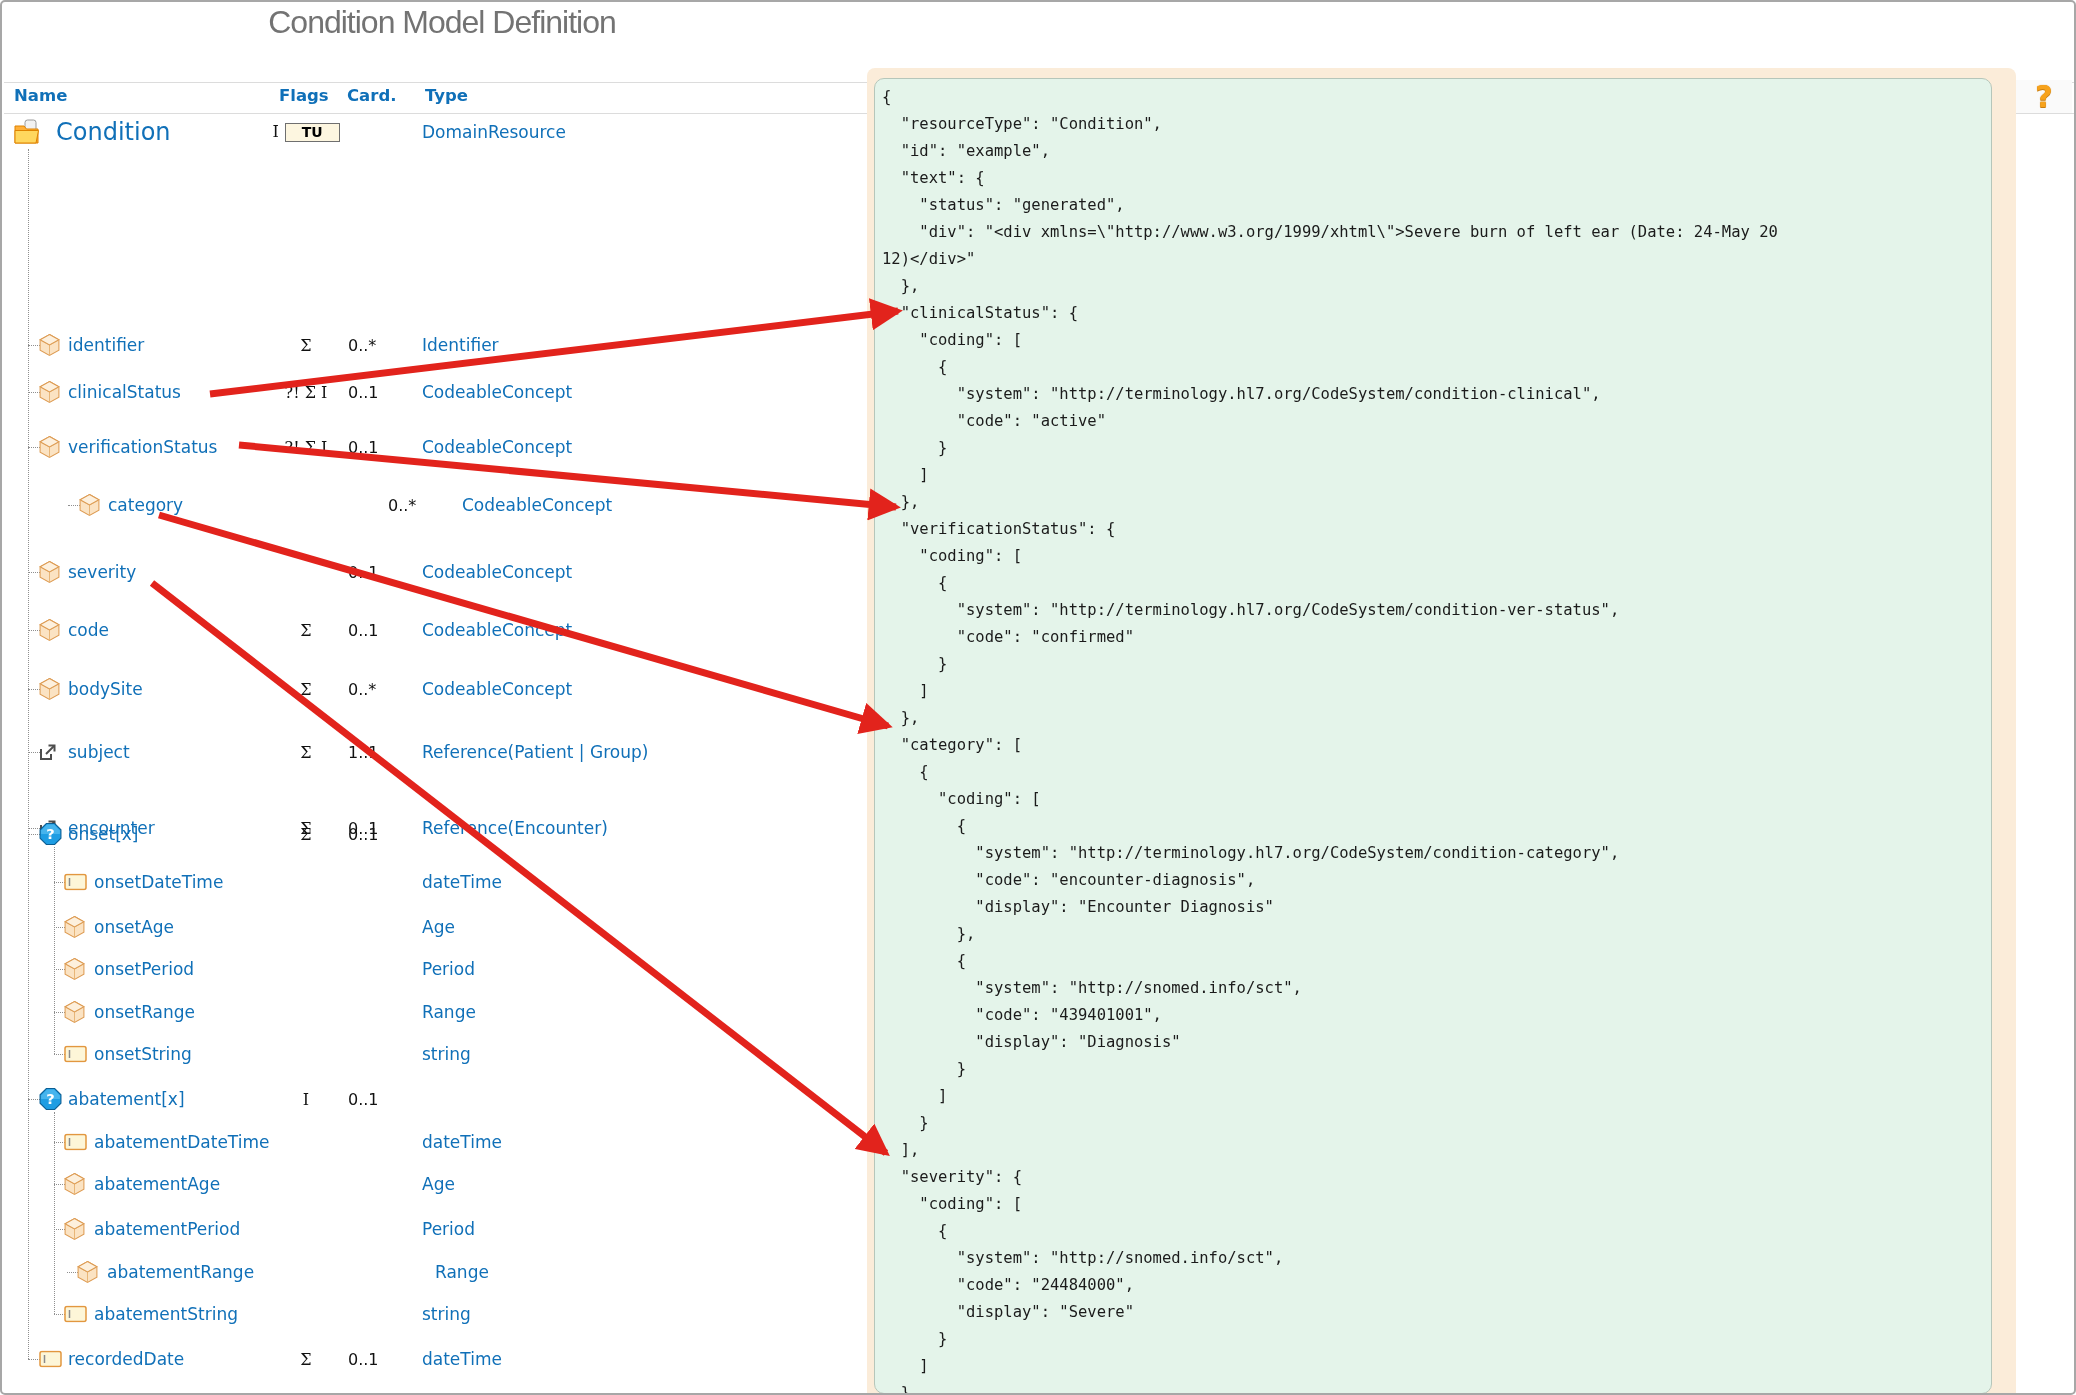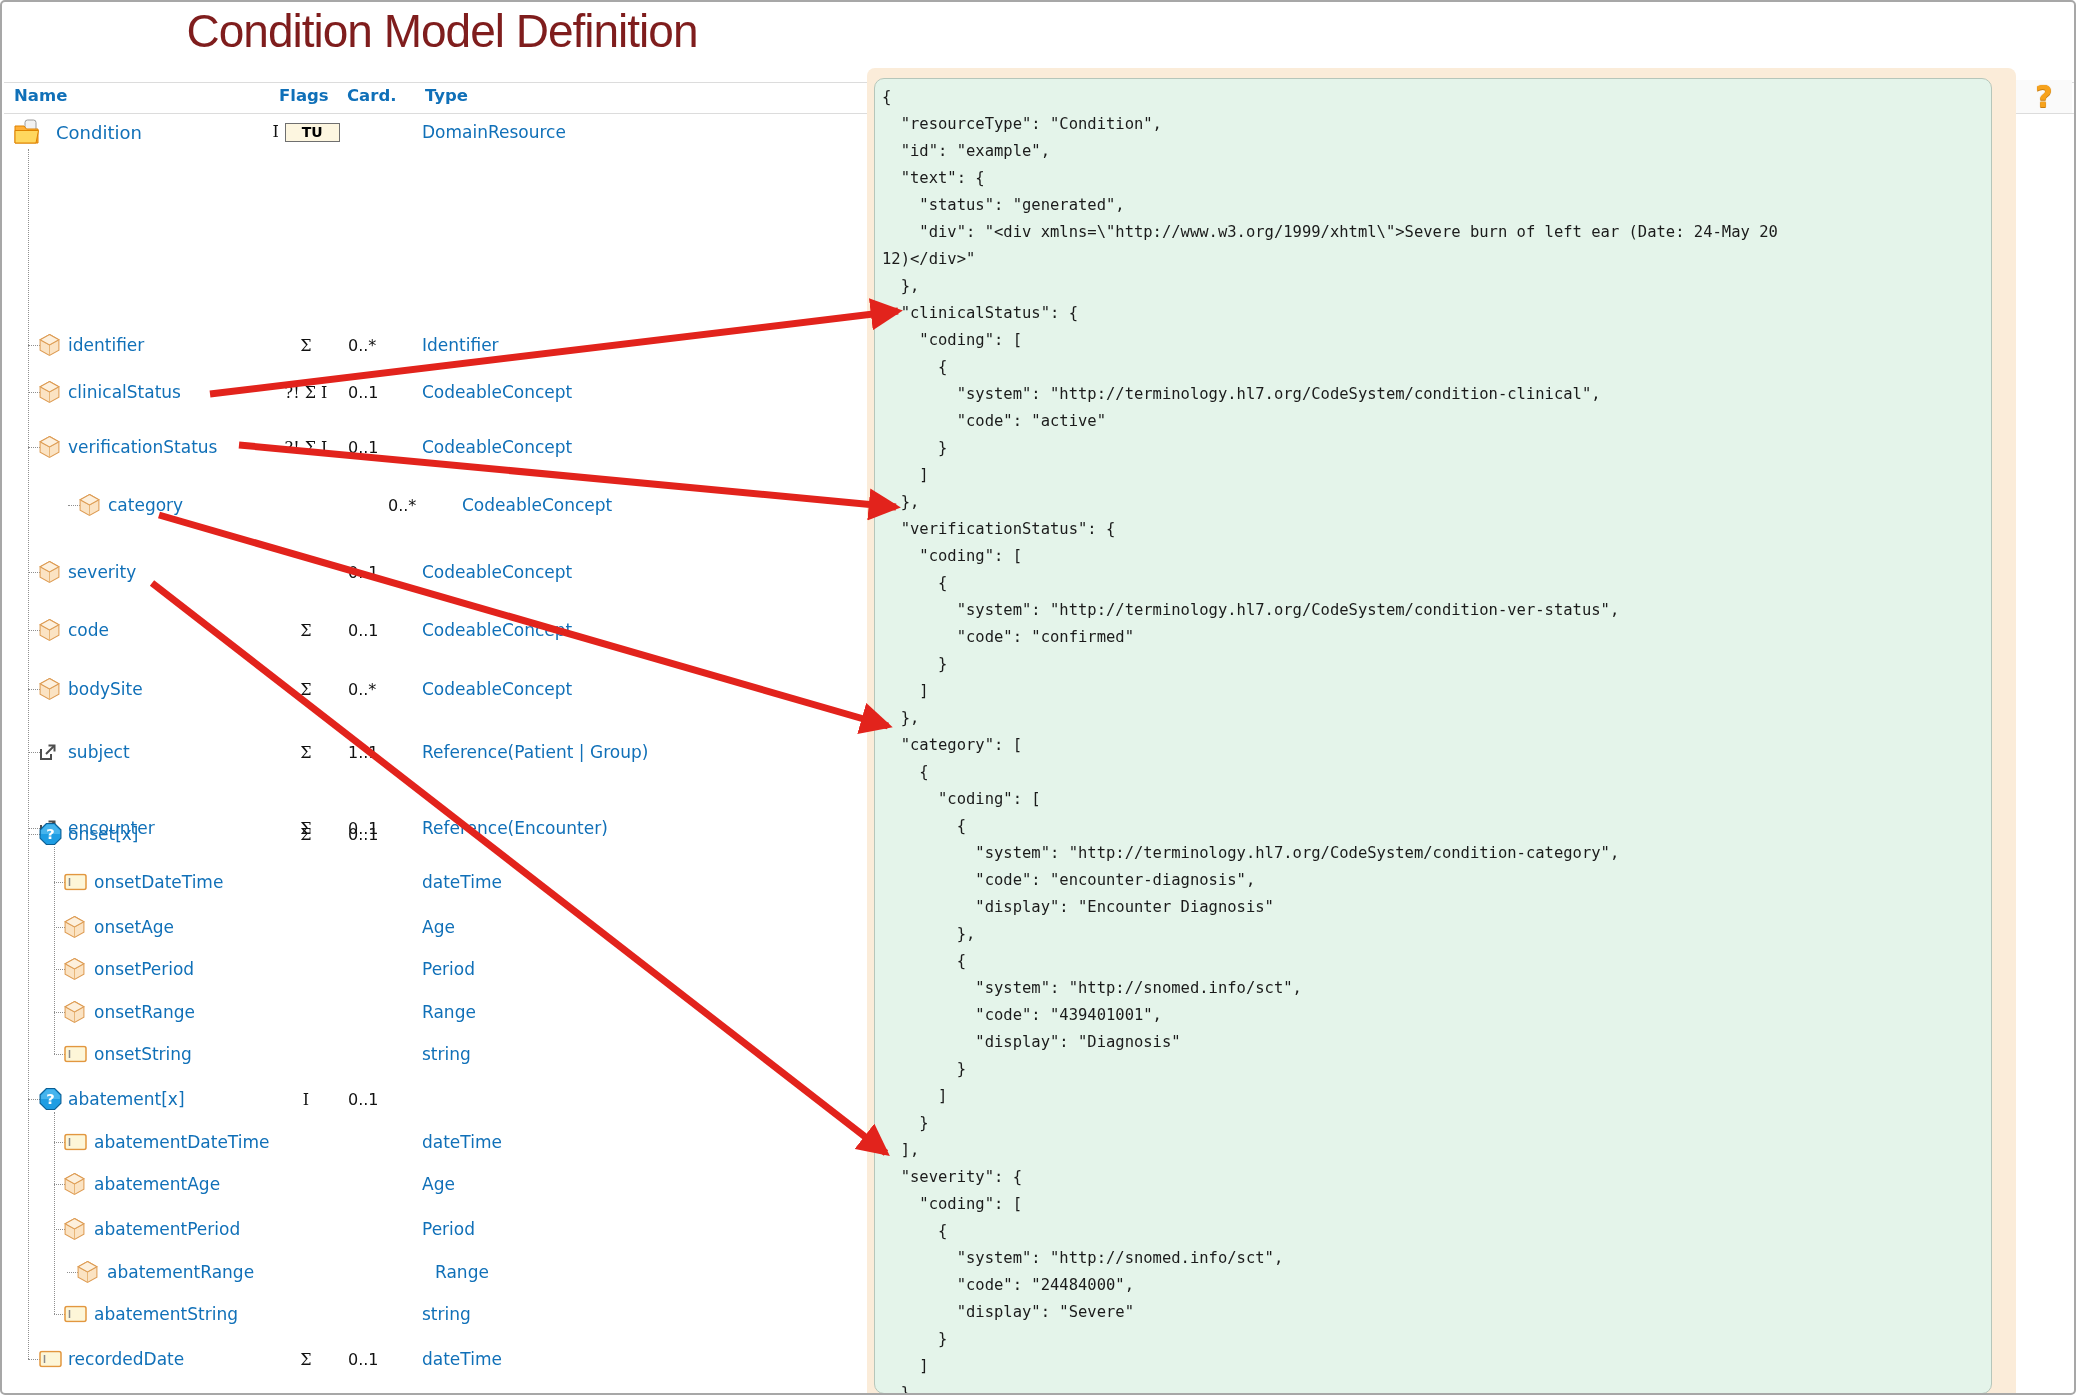--- a/index.html
+++ b/index.html
@@ -5,36 +5,36 @@
   html,body{margin:0;padding:0;background:#ffffff;}
   .page{
     position:relative; width:2076px; height:1395px; overflow:hidden;
     background:#ffffff; border:2px solid #a7a7a7; border-radius:5px;
     box-sizing:border-box;
     font-family:"DejaVu Sans", sans-serif; color:#000;
   }
   
   .big-title{
     position:absolute; top:2px; transform:translateX(-50%);
-    font-family:"Liberation Sans", sans-serif; font-size:46px; letter-spacing:-1px;
-    color:#7f1d1d; white-space:nowrap; font-weight:400;
+    font-family:"Liberation Sans", sans-serif; font-size:32px; letter-spacing:-1px;
+    color:#737373; white-space:nowrap; font-weight:400;
   }
   
   .hline{position:absolute; left:2px; width:2070px; height:0; border-top:1px solid #dcdcdc;}
   .thead-label{
     position:absolute; top:84px; font-size:16.5px; font-weight:bold; color:#1070b8; white-space:nowrap;
   }
   
   .trow{position:absolute; left:0; width:862px; height:26px; z-index:5;}
   .ticon{position:absolute; top:50%; transform:translateY(-50%); line-height:0;}
   .lvl0 .ticon{left:11px}
   .lvl1 .ticon{left:37px}
   .lvl2 .ticon{left:62px}
   .tname{position:absolute; top:50%; transform:translateY(-50%); color:#1070b8; font-size:17px; white-space:nowrap; text-decoration:none; cursor:pointer;}
-  .lvl0 .tname{left:54px; font-size:18px;}
+  .lvl0 .tname{left:54px; font-size:24px;}
   .lvl1 .tname{left:66px}
   .lvl2 .tname{left:92px}
   .tflags{position:absolute; left:264px; width:80px; top:50%; transform:translateY(-50%);
           text-align:center; font-family:"DejaVu Serif", serif; font-size:16px; color:#111; white-space:nowrap;}
   .tu-badge{display:inline-block; border:1.5px solid #6f6f6f; background:#fdf6e0; color:#000;
           font-family:"DejaVu Sans", sans-serif; font-weight:bold; font-size:14px; line-height:17px;
           padding:0 16px; margin-left:6px; vertical-align:middle;}
   .tcard{position:absolute; left:346px; top:50%; transform:translateY(-50%); font-size:16px; color:#111; white-space:nowrap;}
   .ttype{position:absolute; left:420px; top:50%; transform:translateY(-50%); color:#1070b8; font-size:17px; white-space:nowrap; cursor:pointer;}
   .stub{position:absolute; top:50%; border-top:1px dotted #8f8f8f;}

